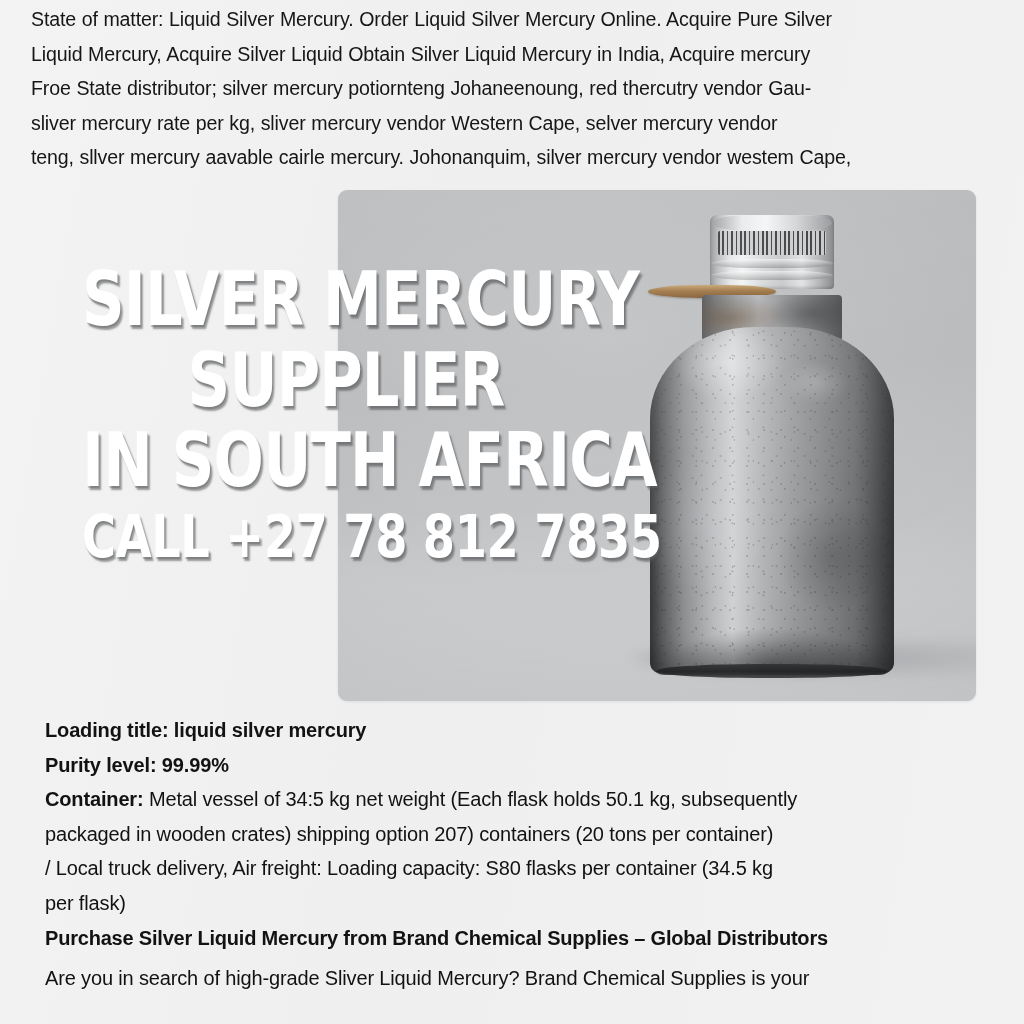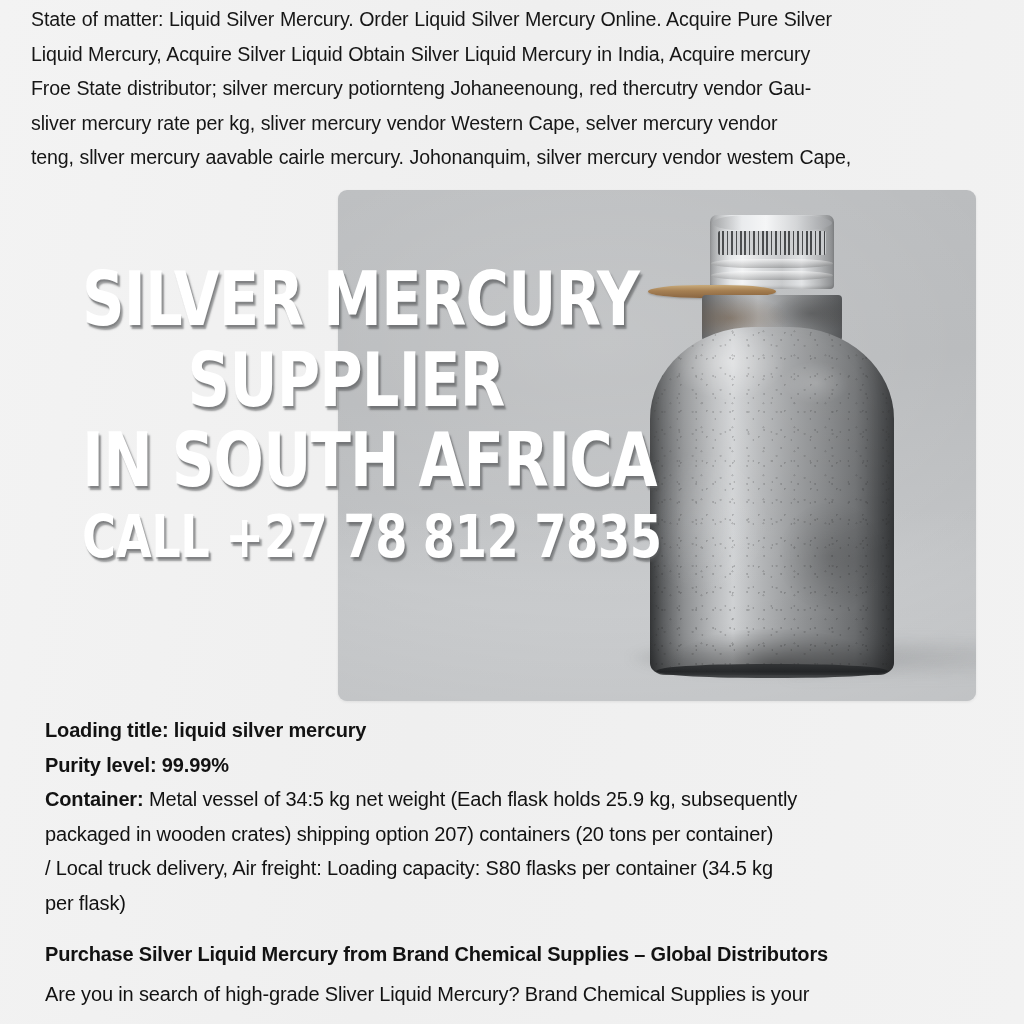--- a/index.html
+++ b/index.html
@@ -272,21 +272,20 @@
   }
   .para .ln { display: block; white-space: nowrap; }
 
   .lead {
     display: block;
     font-weight: bold;
     font-size: 20px;
     line-height: 36px;
     white-space: nowrap;
     letter-spacing: -0.2px;
-    margin-top: 16px;
   }
   .tail {
     display: block;
     font-size: 20px;
     line-height: 36px;
     white-space: nowrap;
     letter-spacing: -0.15px;
   }
   .gap-sm { height: 4px; }
 </style>
@@ -344,21 +343,21 @@
   <span class="spec-row">
     <b class="spec-k">Loading title:</b><span class="spec-v"> liquid silver mercury</span>
   </span>
 
   <span class="spec-row">
     <b class="spec-k">Purity level:</b><span class="spec-v"> 99.99%</span>
   </span>
 
 
   <span class="para">
-    <span class="ln"><b class="spec-k">Container:</b><span> Metal vessel of 34:5 kg net weight (Each flask holds 25.9 kg, subsequently</span></span>
+    <span class="ln"><b class="spec-k">Container:</b><span> Metal vessel of 34:5 kg net weight (Each flask holds 50.1 kg, subsequently</span></span>
     <span class="ln">packaged in wooden crates) shipping option  207) containers (20 tons per container)</span>
     <span class="ln">/ Local truck delivery, Air freight: Loading capacity: S80 flasks per container (34.5 kg</span>
     <span class="ln">per flask)</span>
   </span>
 
   <span class="lead">Purchase Silver Liquid Mercury from Brand Chemical Supplies – Global Distributors</span>
   <div class="gap-sm"></div>
   <span class="tail">Are you in search of high-grade Sliver Liquid Mercury? Brand Chemical Supplies is your</span>
 </div>
 

